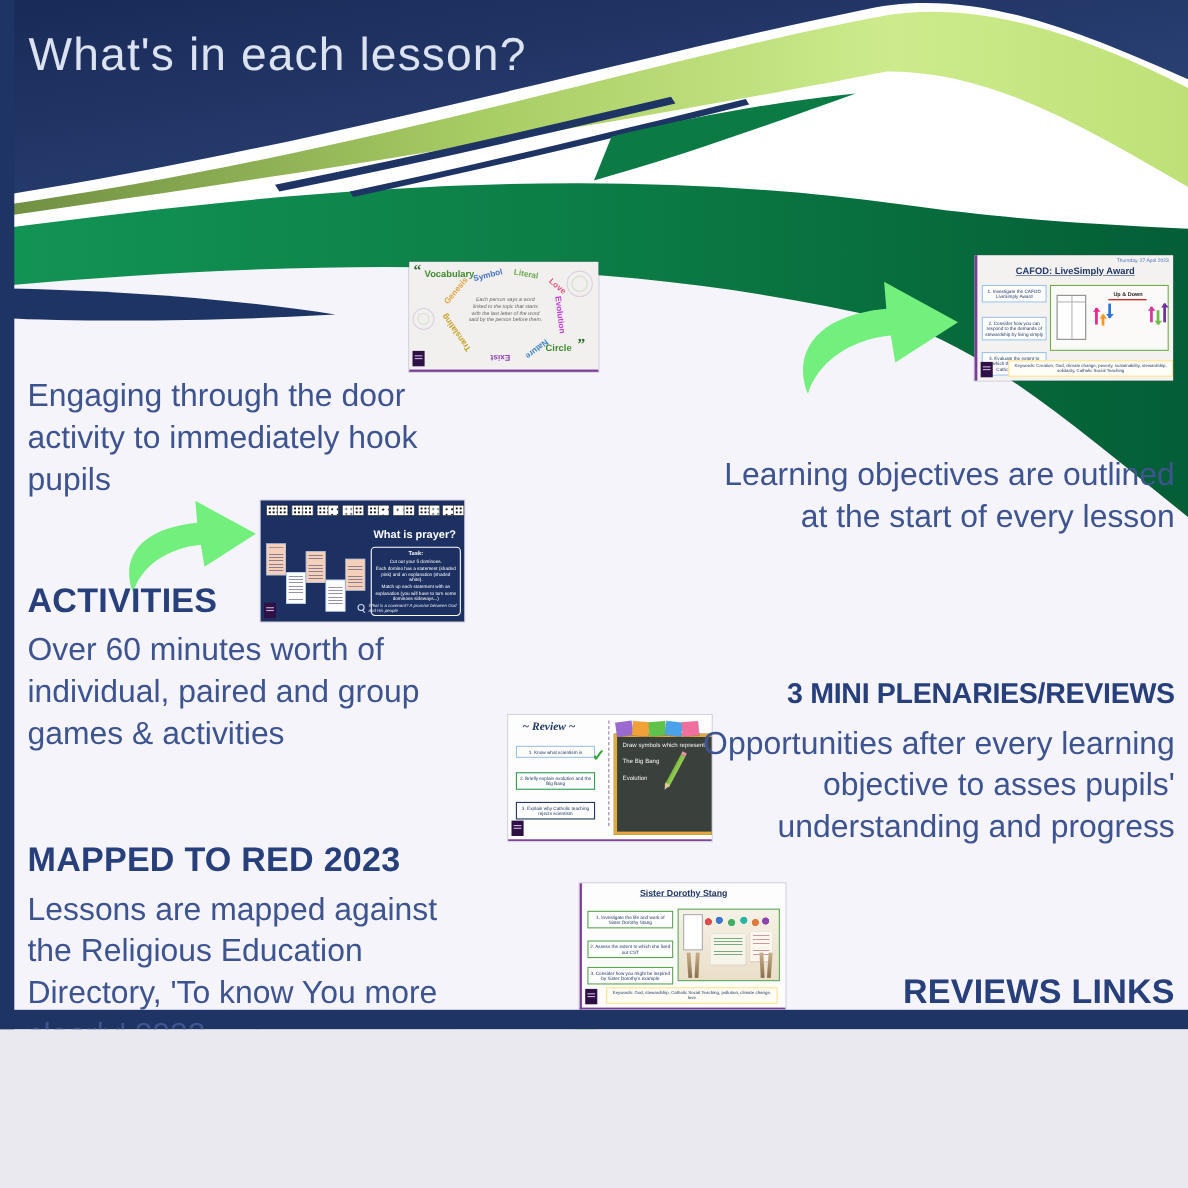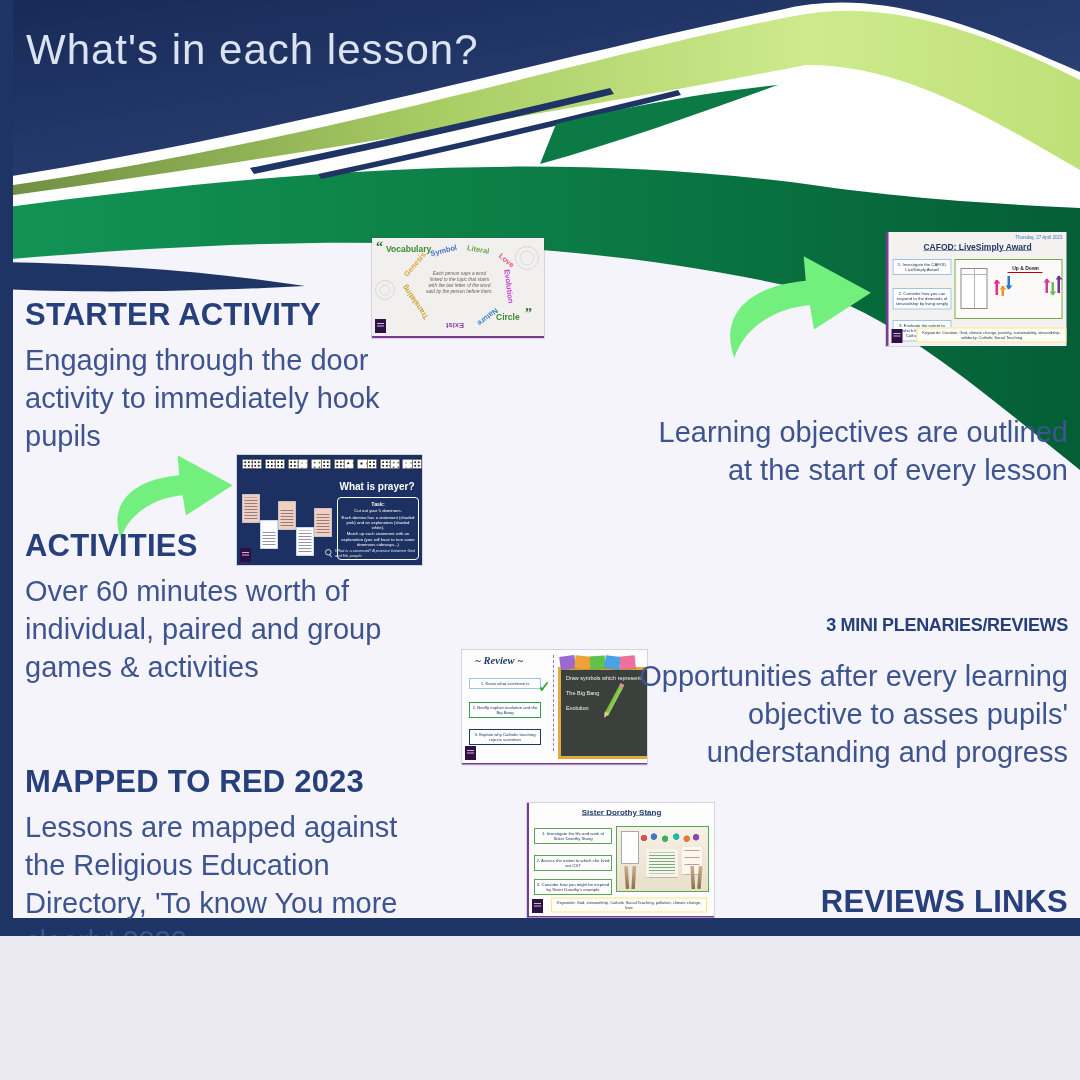--- a/index.html
+++ b/index.html
@@ -9,21 +9,21 @@
   .frame{position:absolute;background:#1e3464;z-index:50;}
   .frame.l{left:0;top:0;width:13px;height:1080px;}
   .frame.r{right:0;top:0;width:15px;height:1080px;}
   .frame.b{left:0;bottom:0;width:1080px;height:18px;}
   
   .waves{position:absolute;left:0;top:0;z-index:1;}
   .page-title{position:absolute;left:26px;top:26px;z-index:10;font-size:42px;font-weight:400;
               letter-spacing:1px;color:#dbe2f0;}
   
   .h{position:absolute;z-index:6;font-weight:800;color:#27407c;font-size:31px;letter-spacing:.2px;white-space:nowrap;}
-  .h.sm{font-size:18px;letter-spacing:-.3px;}
+  .h.sm{font-size:26px;letter-spacing:-.3px;}
   .b{position:absolute;z-index:6;color:#3e5490;font-size:29px;line-height:38px;}
   .tr{text-align:right;}
   
   .garrow{position:absolute;z-index:4;}
   
   .thumb{position:absolute;z-index:5;}
   .slide{position:absolute;left:0;top:0;transform:scale(.5);transform-origin:0 0;
          box-shadow:0 0 0 2px rgba(70,60,110,.18);background:#fff;overflow:hidden;}
   .logo{position:absolute;left:6px;bottom:6px;width:22px;height:28px;background:#2e1045;}
   .logo::after{content:"";position:absolute;left:4px;top:8px;width:14px;height:2px;background:#cbb6dd;box-shadow:0 5px 0 #cbb6dd;}
@@ -178,21 +178,20 @@
     <path fill="#1e3464" d="M318,174 C442,148 564,118 678,90 L681,95 C568,123 448,152 321,179 Z"></path>
     <path fill="#0b7a44" d="M540,164 L556,124 C640,104 710,92 778,85 C702,112 620,142 540,164 Z"></path>
   </svg>
 
   <div class="frame l"></div>
   <div class="frame r"></div>
   <div class="frame b"></div>
 
   <div class="page-title">What's in each lesson?</div>
 
-  <div class="h" style="left:25px;top:297px">STARTER ACTIVITY</div>
   <div class="b" style="left:25px;top:341px;width:420px">Engaging through the door activity to immediately hook pupils</div>
 
   <div class="h" style="left:25px;top:528px">ACTIVITIES</div>
   <div class="b" style="left:25px;top:572px;width:430px">Over 60 minutes worth of individual, paired and group games &amp; activities</div>
 
   <div class="h" style="left:25px;top:764px">MAPPED TO RED 2023</div>
   <div class="b" style="left:25px;top:808px;width:420px">Lessons are mapped against the Religious Education Directory, 'To know You more clearly' 2032</div>
 
   <div class="b tr" style="right:30px;top:413px;width:430px">Learning objectives are outlined at the start of every lesson</div>
 

